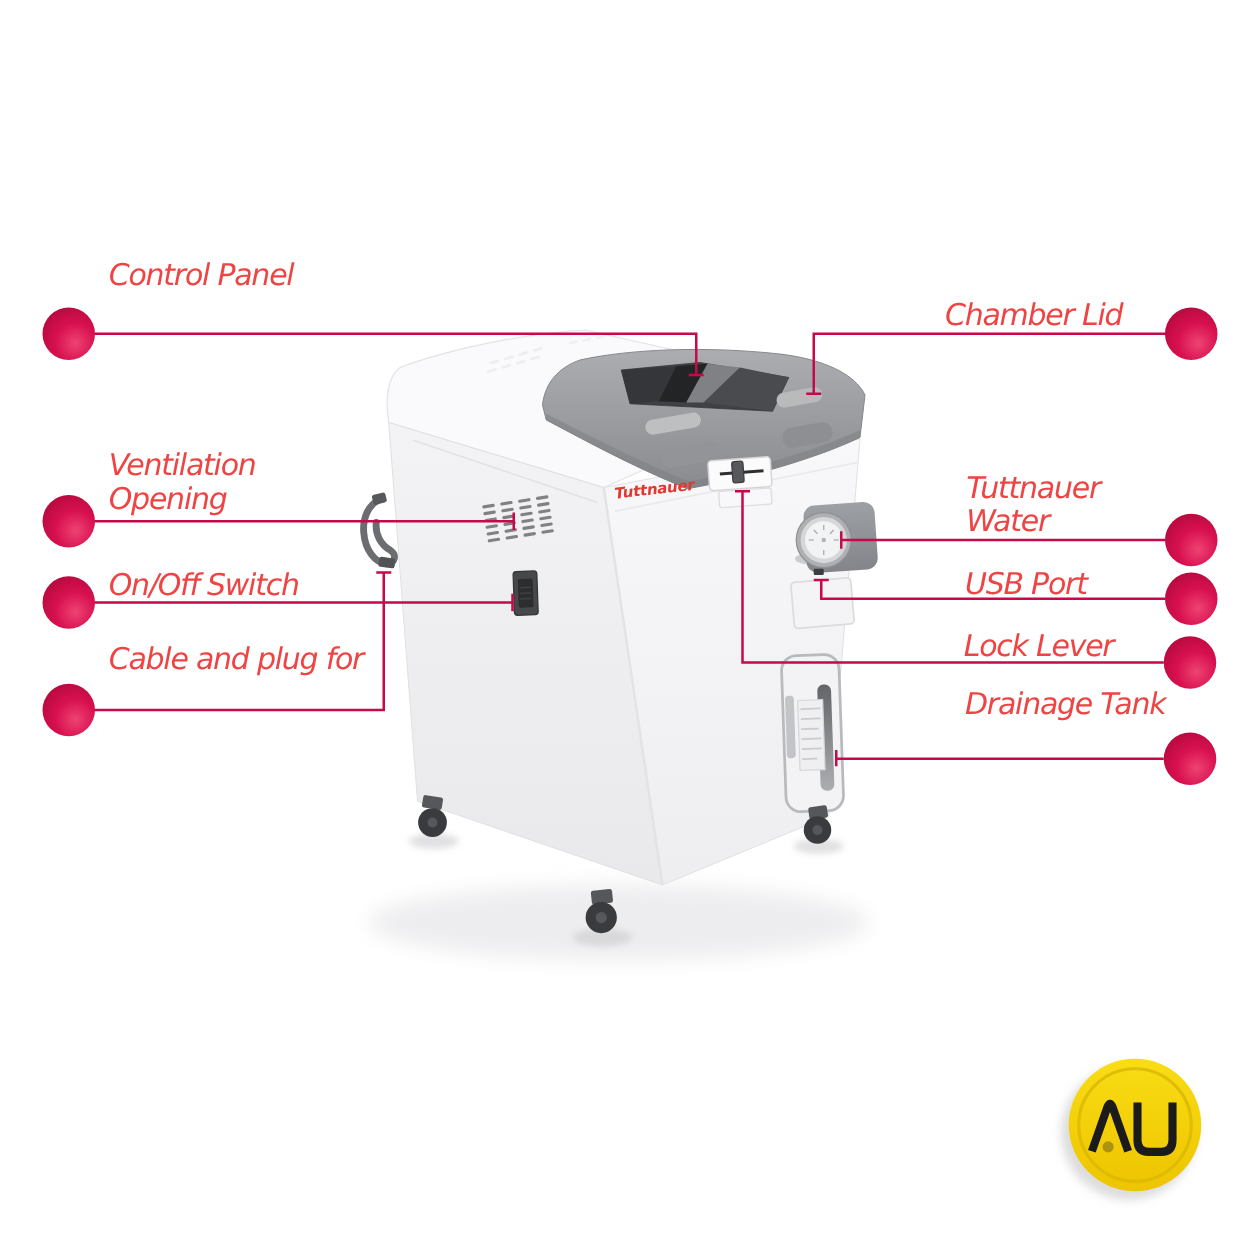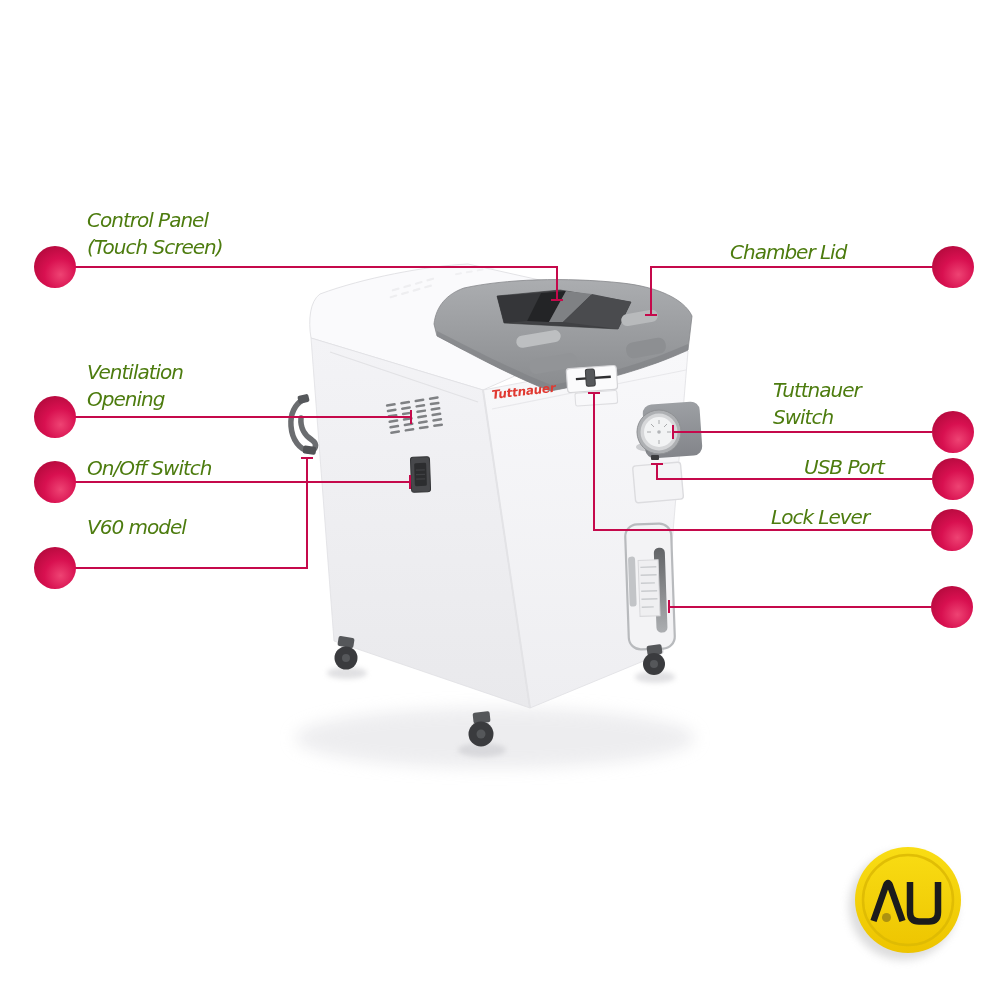--- a/index.html
+++ b/index.html
@@ -1,20 +1,20 @@
 <!DOCTYPE html>
 <html><head>
 <meta charset="utf-8">
 <style>
   html,body{margin:0;padding:0;background:#fff;}
   .stage{position:relative;width:1000px;height:1000px;background:#ffffff;overflow:hidden;
          font-family:"DejaVu Sans", sans-serif;}
   .stage svg{position:absolute;left:0;top:0;}
-  .label{position:absolute;font-style:italic;font-size:20px;line-height:27px;
-         letter-spacing:-1px;color:#4d7c0f;white-space:nowrap;}
+  .label{position:absolute;font-style:italic;font-size:24px;line-height:27px;
+         letter-spacing:-1px;color:#ef4444;white-space:nowrap;}
   .label span{display:block;}
   .brand{position:absolute;left:491px;top:388px;color:#E03931;
          font-style:italic;font-weight:bold;font-size:12px;letter-spacing:-0.2px;
          transform:rotate(-6.5deg);transform-origin:left top;}
 </style>
 </head>
 <body>
 
 <div class="stage">
 
@@ -251,41 +251,41 @@
       <circle cx="886.5" cy="917.5" r="4.5" fill="#AD9210"></circle>
       <path d="M910,882 L910,912 Q910,921.5 919,921.5 L929,921.5 Q938,921.5 938,912 L938,882" fill="none" stroke="#1B1B1C" stroke-width="6.5" stroke-linejoin="round"></path>
     </g>
   </g>
 </svg>
 
 <span class="brand">Tuttnauer</span>
 
 <div class="label" style="left:87px;top:207px;">
   <span>Control Panel</span>
-  <span>(Touch Screen)</span>
 </div>
 <div class="label" style="left:87px;top:359px;">
   <span>Ventilation</span>
   <span>Opening</span>
 </div>
 <div class="label" style="left:87px;top:455px;">
   <span>On/Off Switch</span>
 </div>
 <div class="label" style="left:87px;top:514px;">
-  <span>V60 model</span>
-</div>
-<div class="label" style="left:730px;top:239px;">
+  <span>Cable and plug for</span>
+</div>
+<div class="label" style="left:756px;top:239px;">
   <span>Chamber Lid</span>
 </div>
 <div class="label" style="left:773px;top:377px;">
   <span>Tuttnauer</span>
-  <span>Switch</span>
-</div>
-<div class="label" style="left:772px;top:454px;margin-left:32px;">
+  <span>Water</span>
+</div>
+<div class="label" style="left:772px;top:454px;">
   <span>USB Port</span>
 </div>
 <div class="label" style="left:771px;top:504px;text-align:center;">
   <span>Lock Lever</span>
 </div>
 <div class="label" style="left:772px;top:550px;">
+  <span>Drainage Tank</span>
 </div>
 
 </div>
 
 </body></html>

